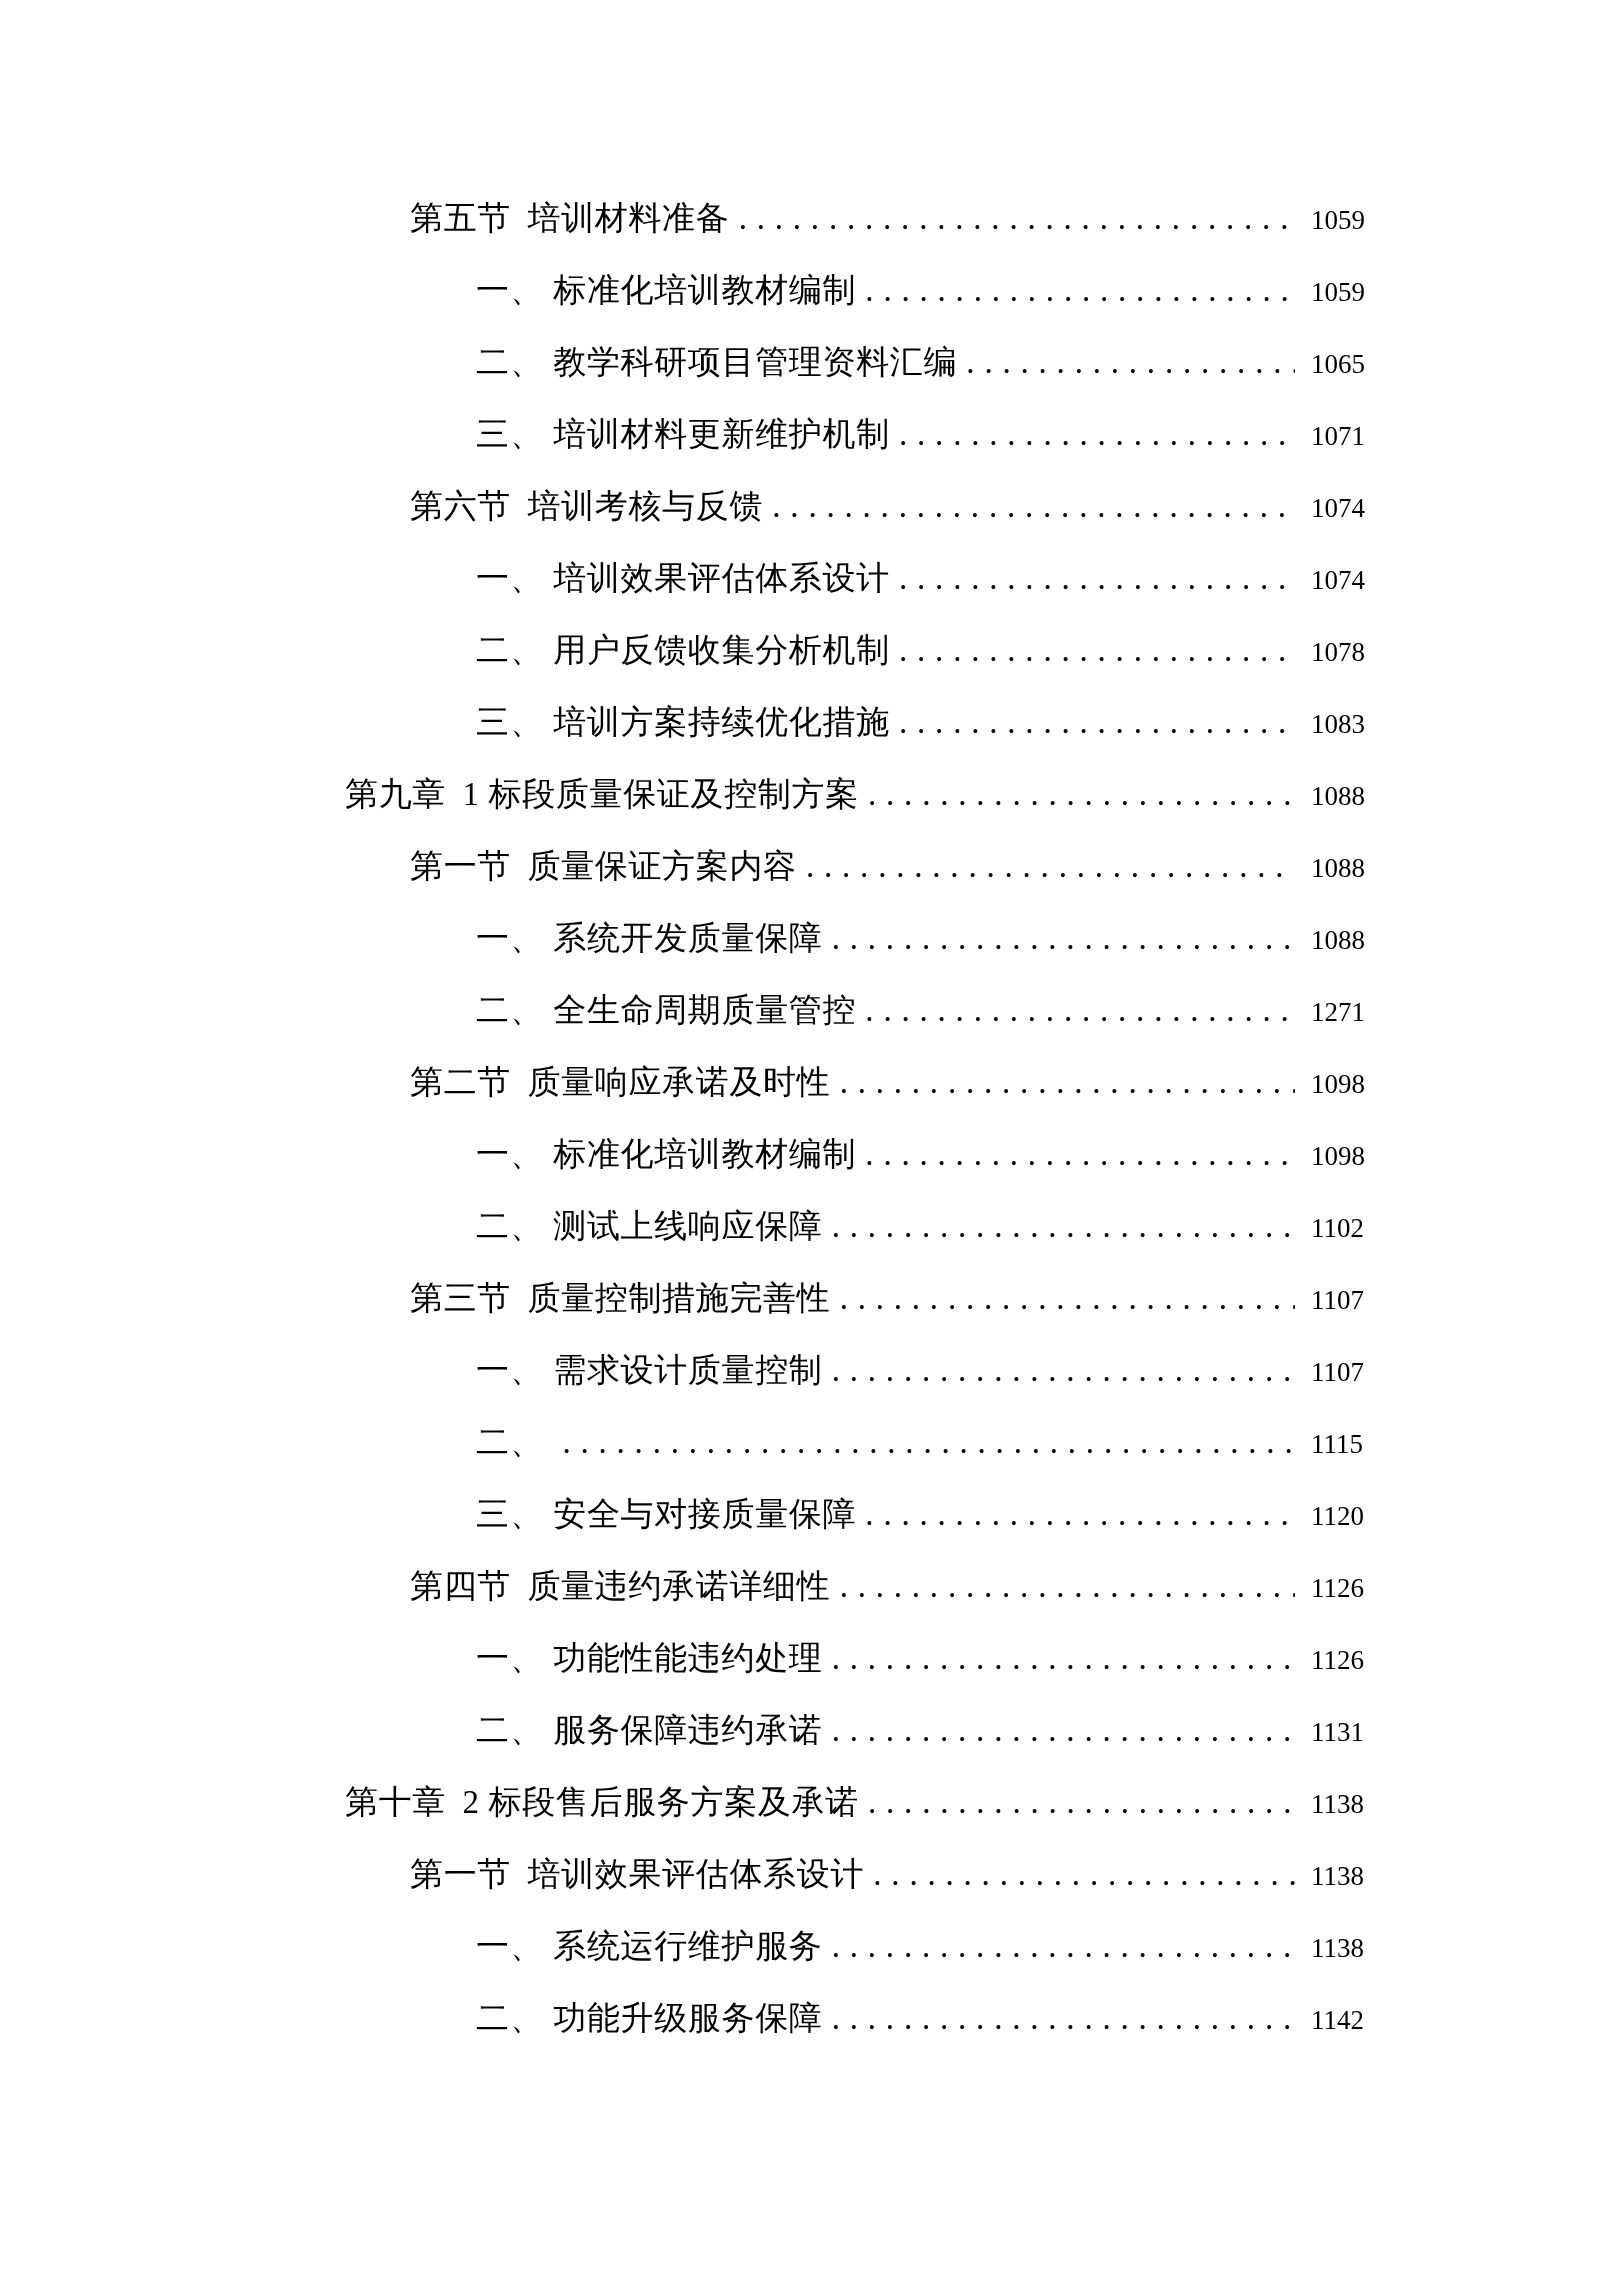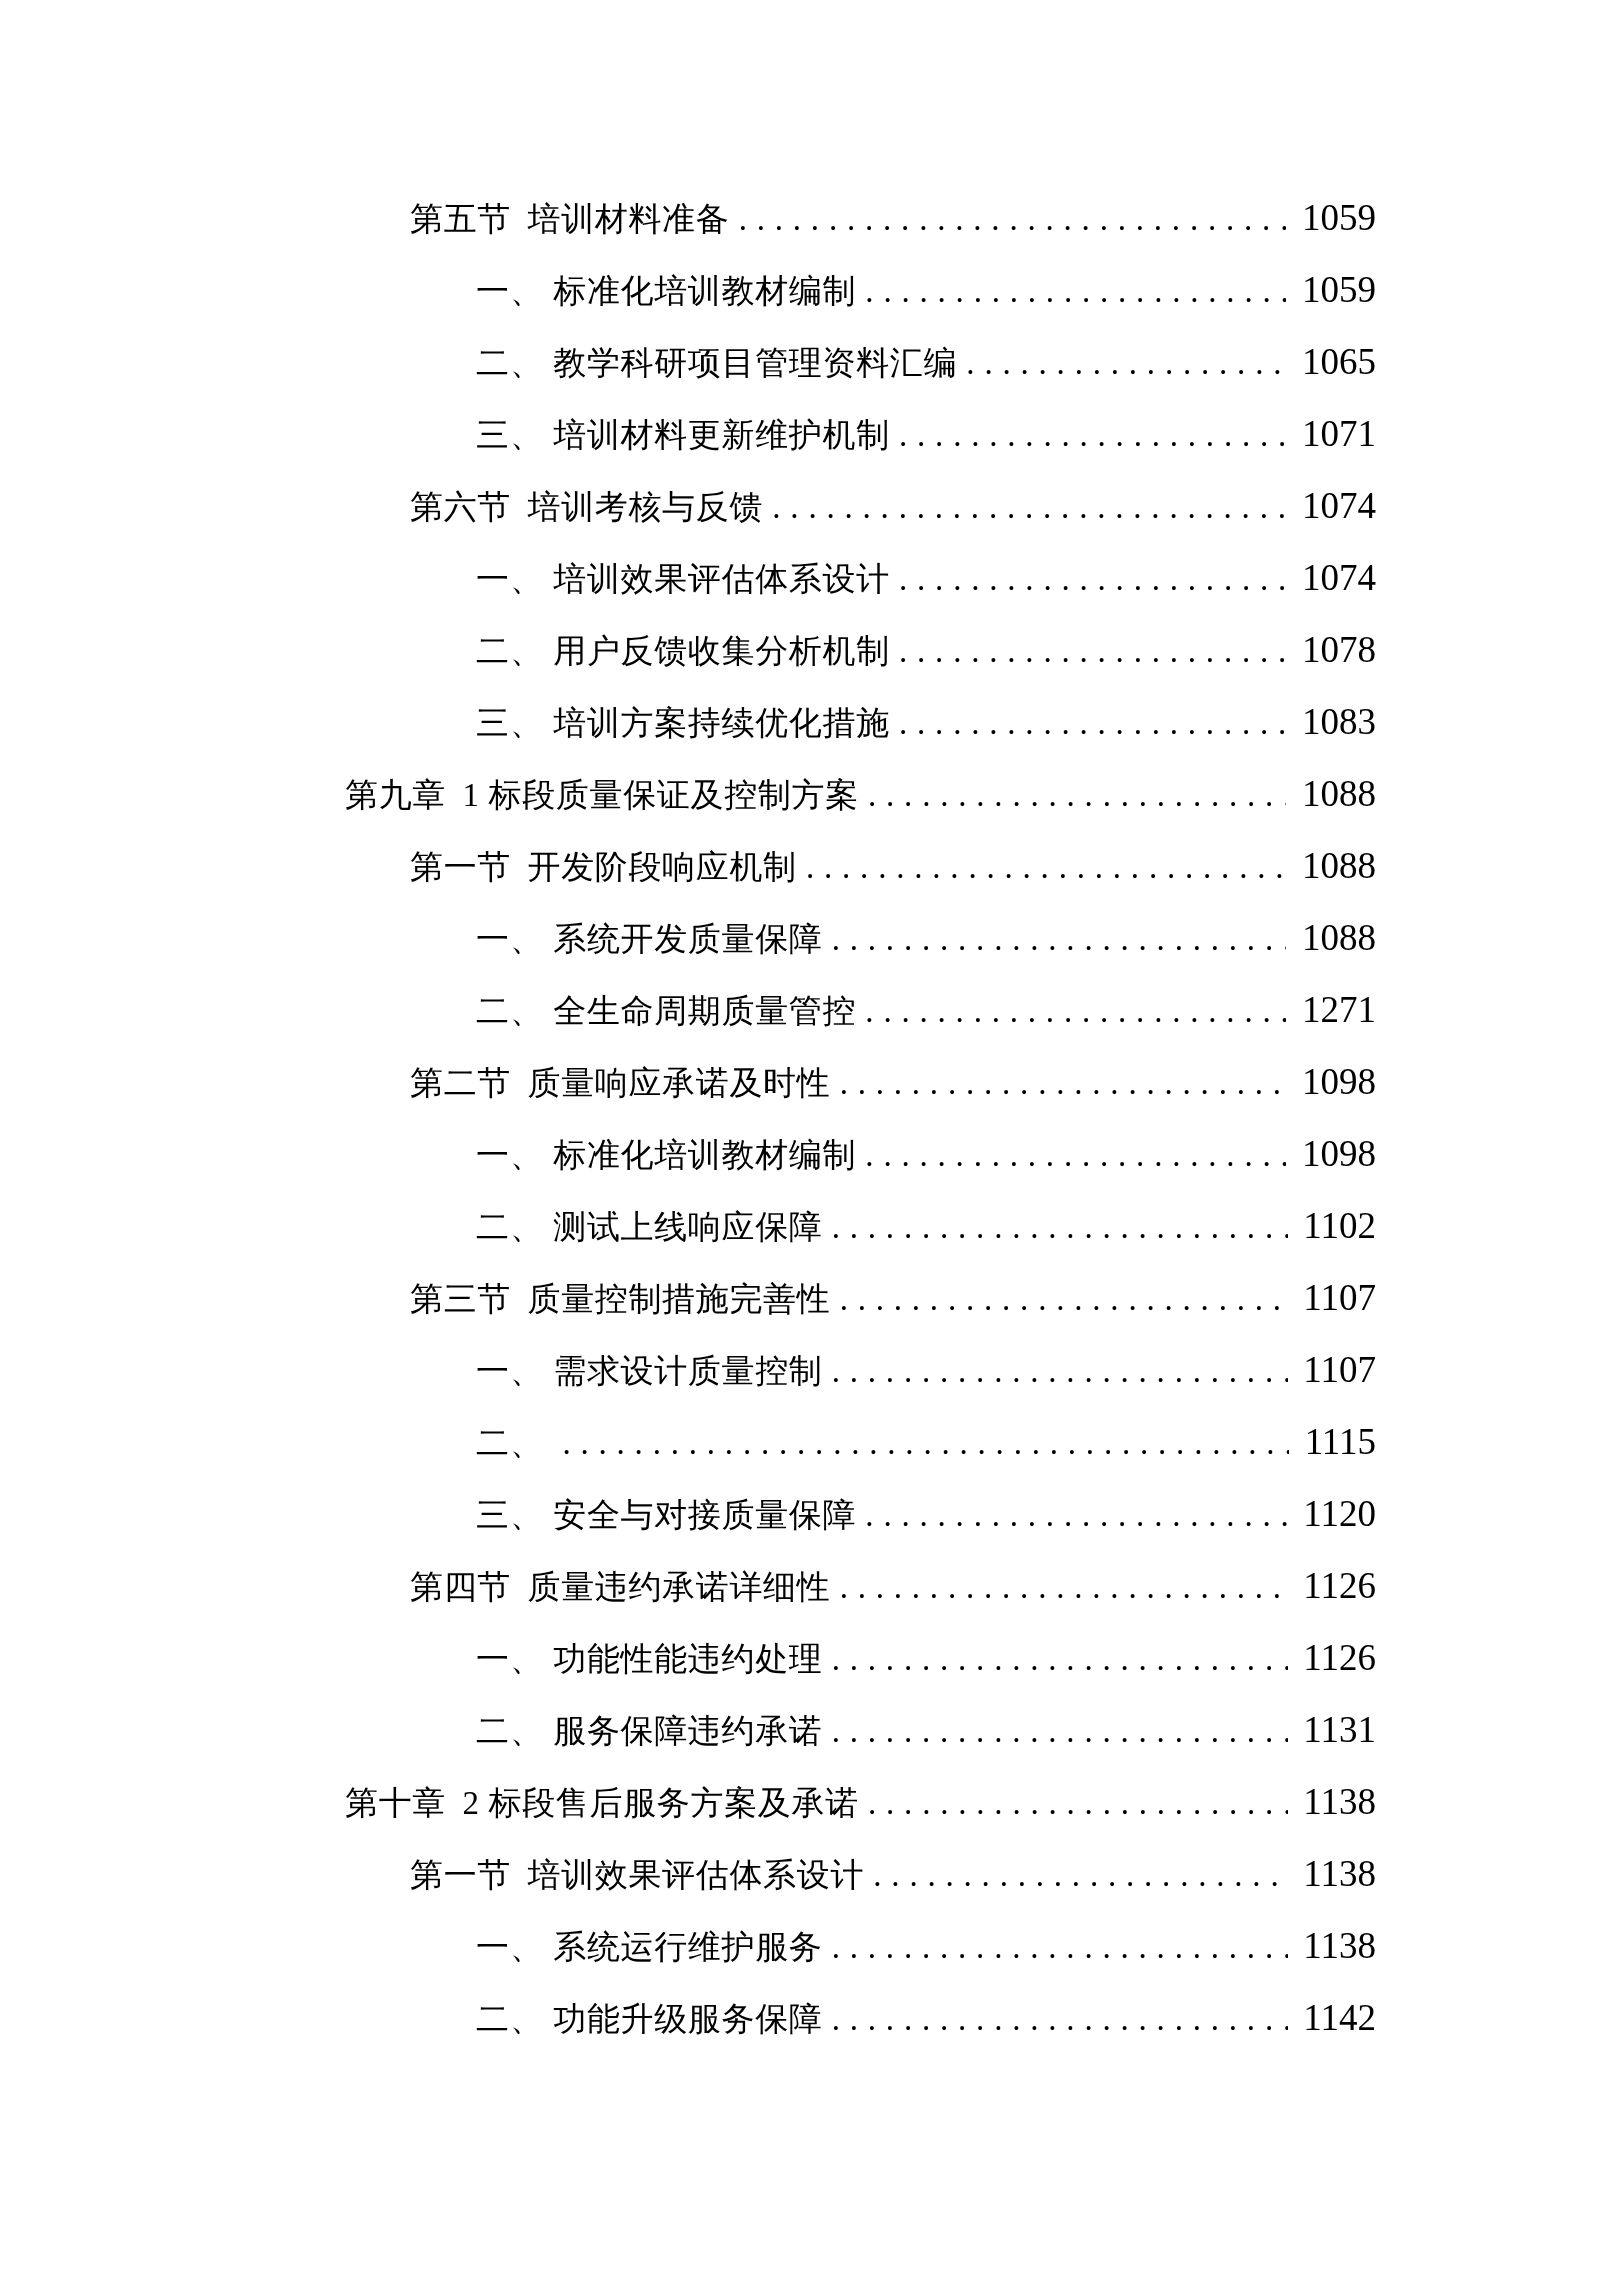--- a/index.html
+++ b/index.html
@@ -52,21 +52,21 @@
   }
   .leader::after {
     content: "................................................................................";
     letter-spacing: 9.8px;
     font-size: 33px;
   }
   .pagenum {
     flex: 0 0 auto;
     min-width: 65px;
     text-align: left;
-    font-size: 37px;
+    font-size: 27px;
   }
 </style>
 </head>
 <body>
 
 <div class="page">
   <div class="toc" id="toc">
       <div class="toc-row section">
     <span class="prefix">第五节</span>
     <span class="title">培训材料准备</span>
@@ -116,21 +116,21 @@
     <span class="pagenum">1083</span>
   </div>
       <div class="toc-row chapter">
     <span class="prefix">第九章</span>
     <span class="title">1 标段质量保证及控制方案</span>
     <span class="leader"></span>
     <span class="pagenum">1088</span>
   </div>
       <div class="toc-row section">
     <span class="prefix">第一节</span>
-    <span class="title">开发阶段响应机制</span>
+    <span class="title">质量保证方案内容</span>
     <span class="leader"></span>
     <span class="pagenum">1088</span>
   </div>
       <div class="toc-row item">
     <span class="prefix">一、</span>
     <span class="title">系统开发质量保障</span>
     <span class="leader"></span>
     <span class="pagenum">1088</span>
   </div>
       <div class="toc-row item">

